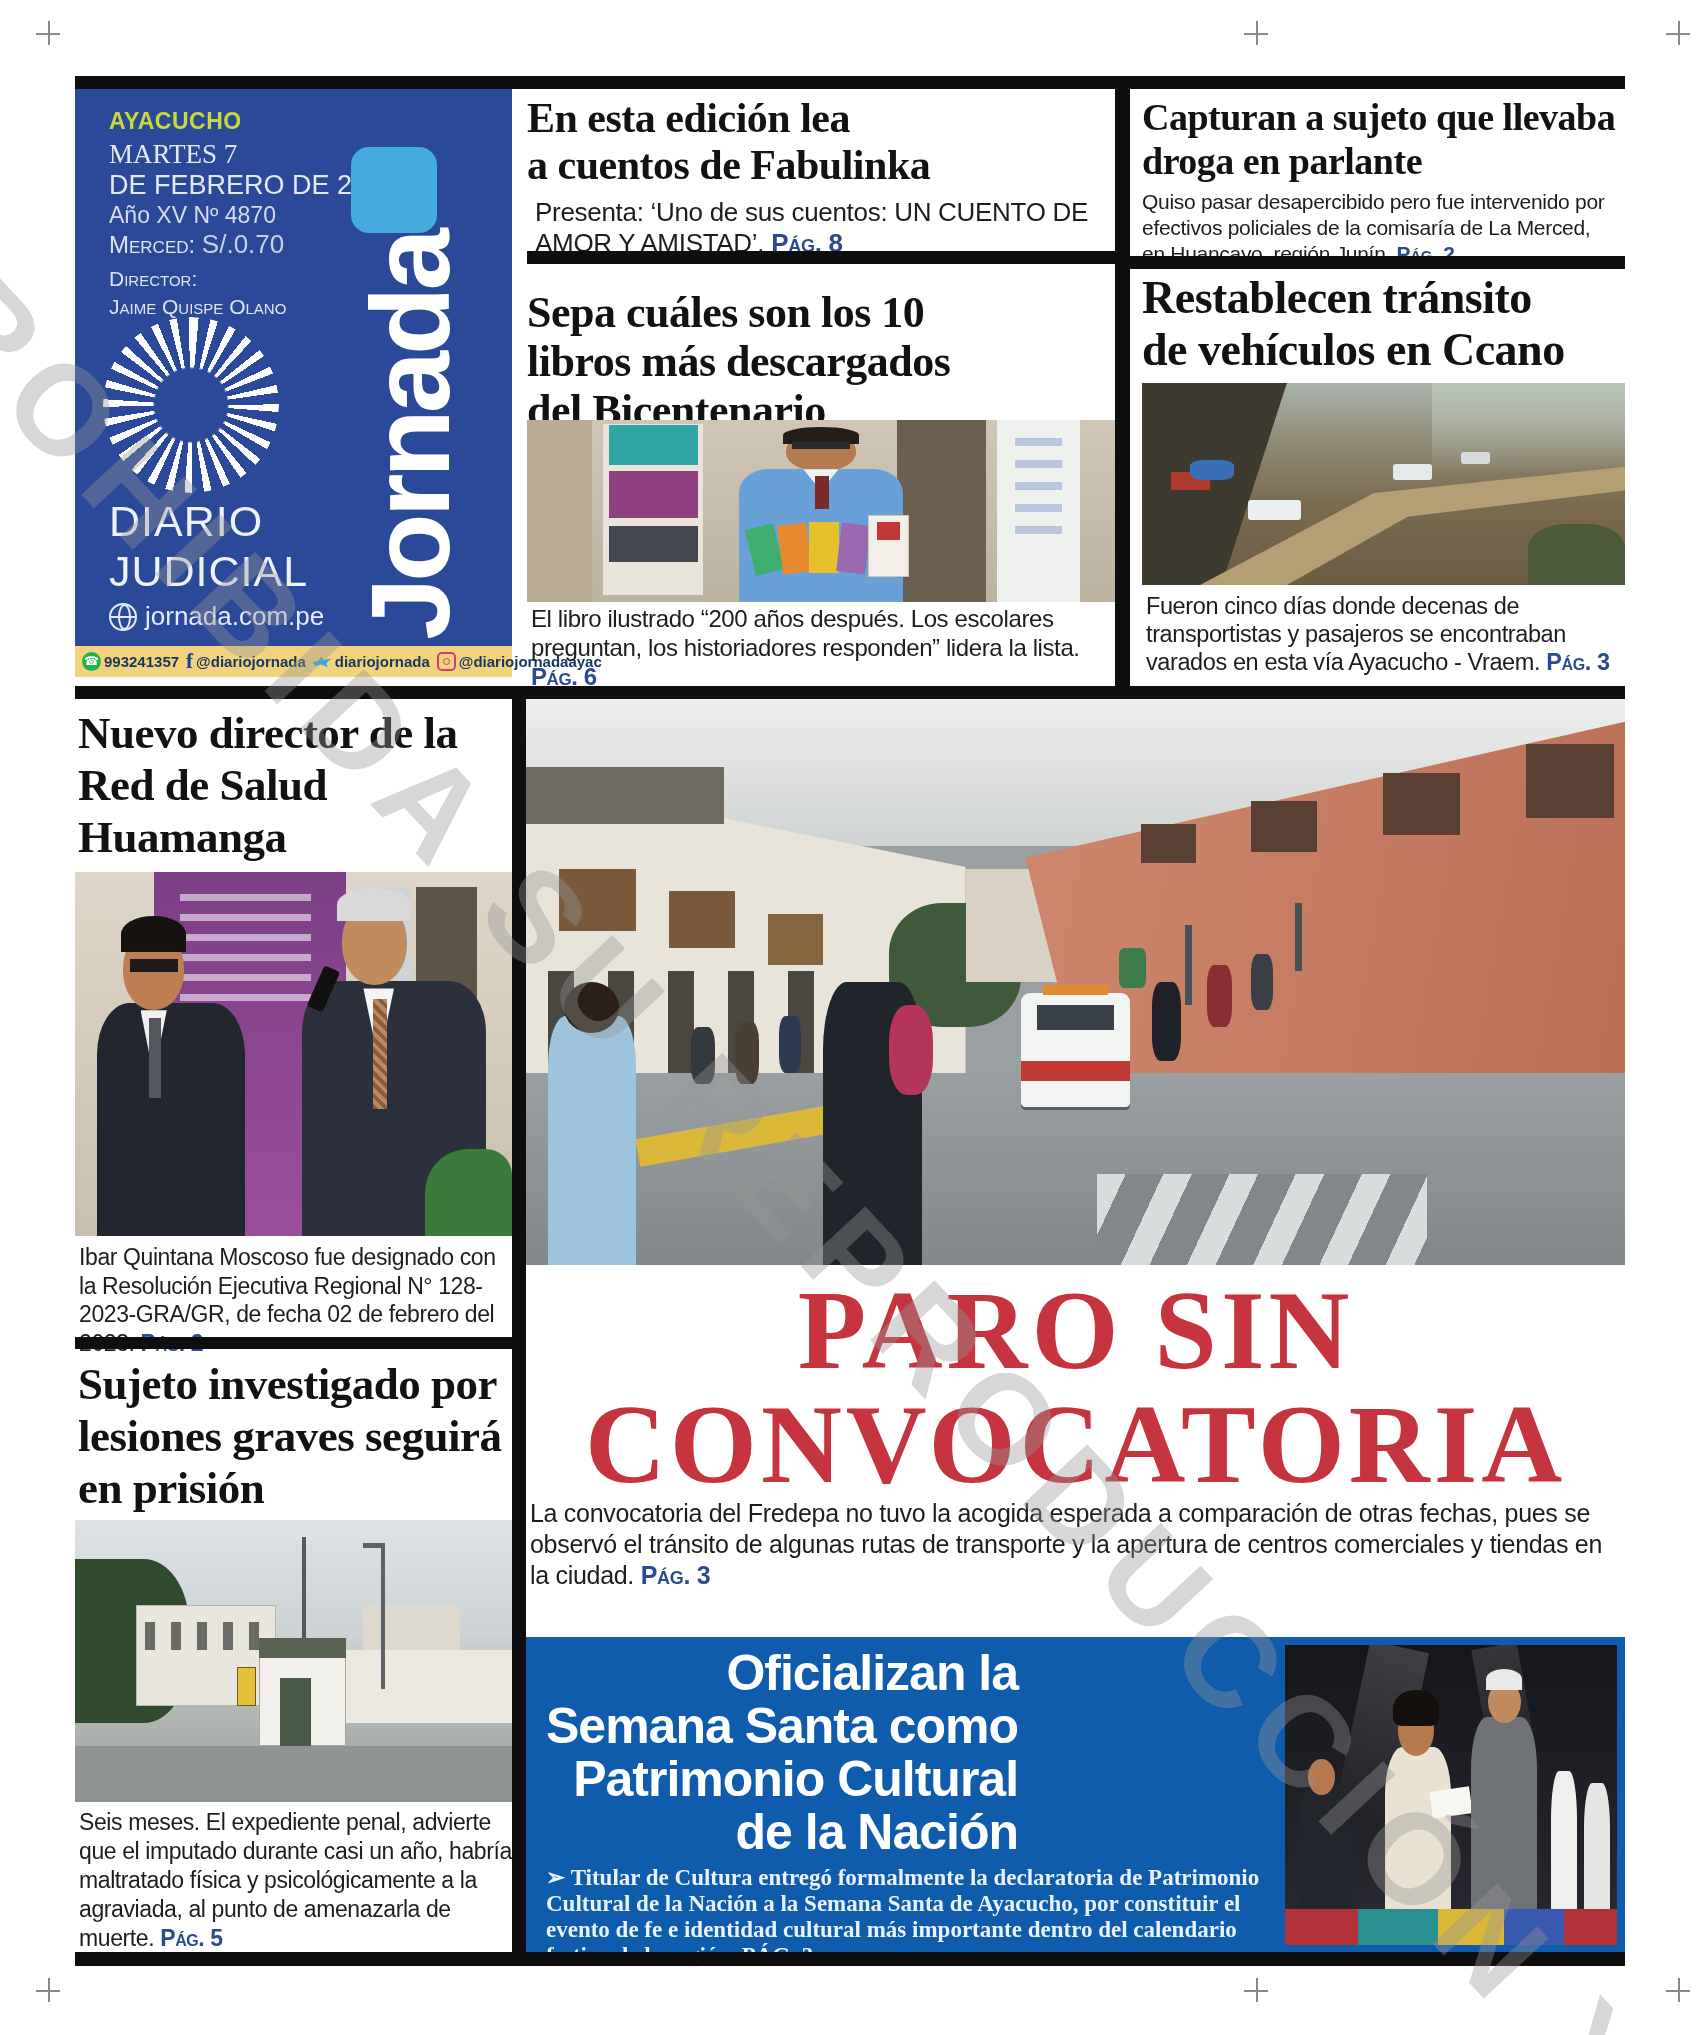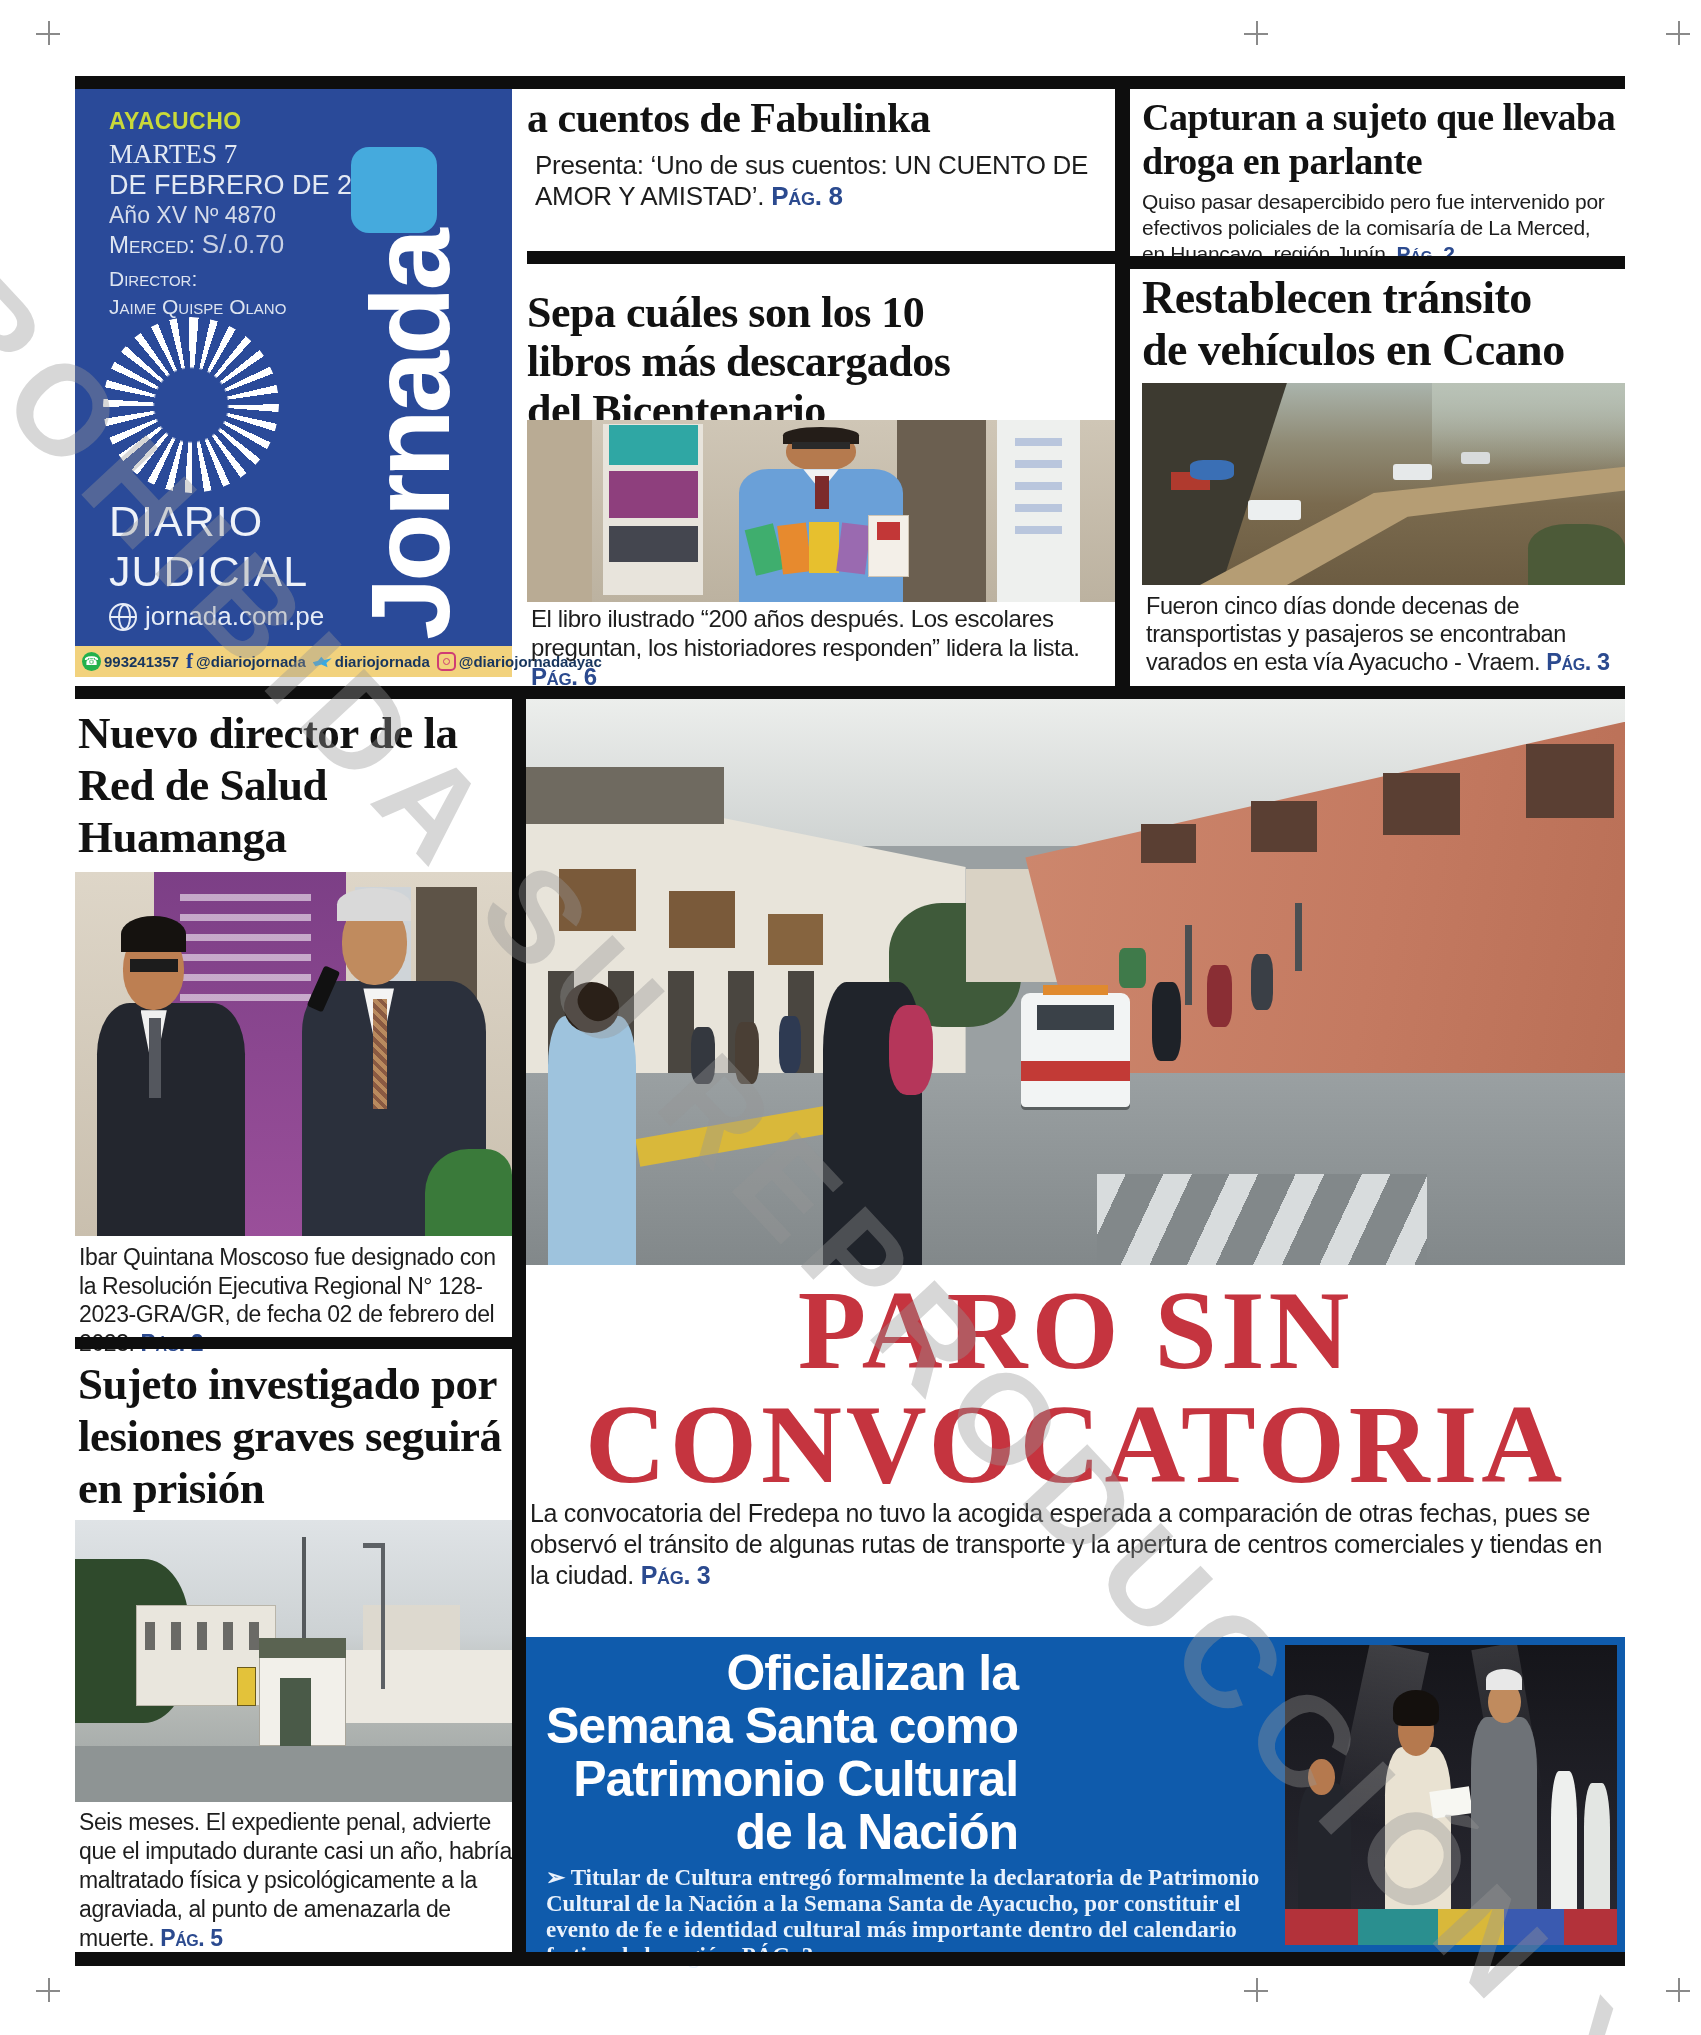--- a/index.html
+++ b/index.html
@@ -133,20 +133,21 @@
       <span>diariojornada</span>
     </span>
     <span class="soc-item">
       <span class="ig"></span>
       <span>@diariojornadaayac</span>
     </span>
   </div>
 
   <section class="abs" style="left:527px;top:95px;width:588px;">
     <h2 class="headline" style="margin:0;font-size:42px;line-height:47px;">
+      <span class="hl-line">En esta edición lea</span>
       <span class="hl-line">a cuentos de Fabulinka</span>
     </h2>
     <p class="bodytxt" style="margin:8px 0 0 8px;font-size:26px;line-height:31px;width:560px;">
       <span>Presenta: ‘Uno de sus cuentos: UN CUENTO DE AMOR Y AMISTAD’.</span>
       <span class="pag" style="font-size:26px;">Pág. 8</span>
     </p>
   </section>
   <div class="blackbar" style="left:527px;top:251px;width:588px;height:13px;"></div>
 
   <div class="blackbar" style="left:1115px;top:89px;width:15px;height:610px;"></div>

